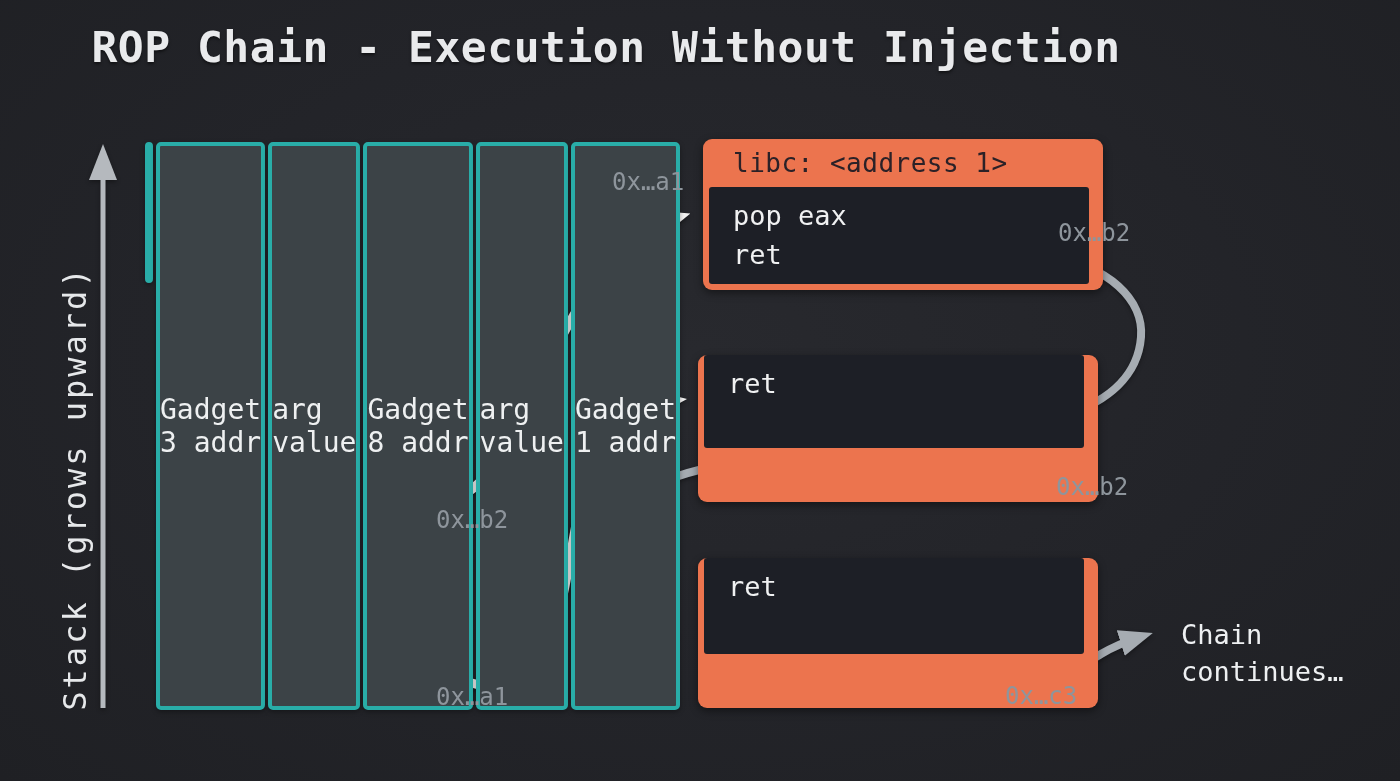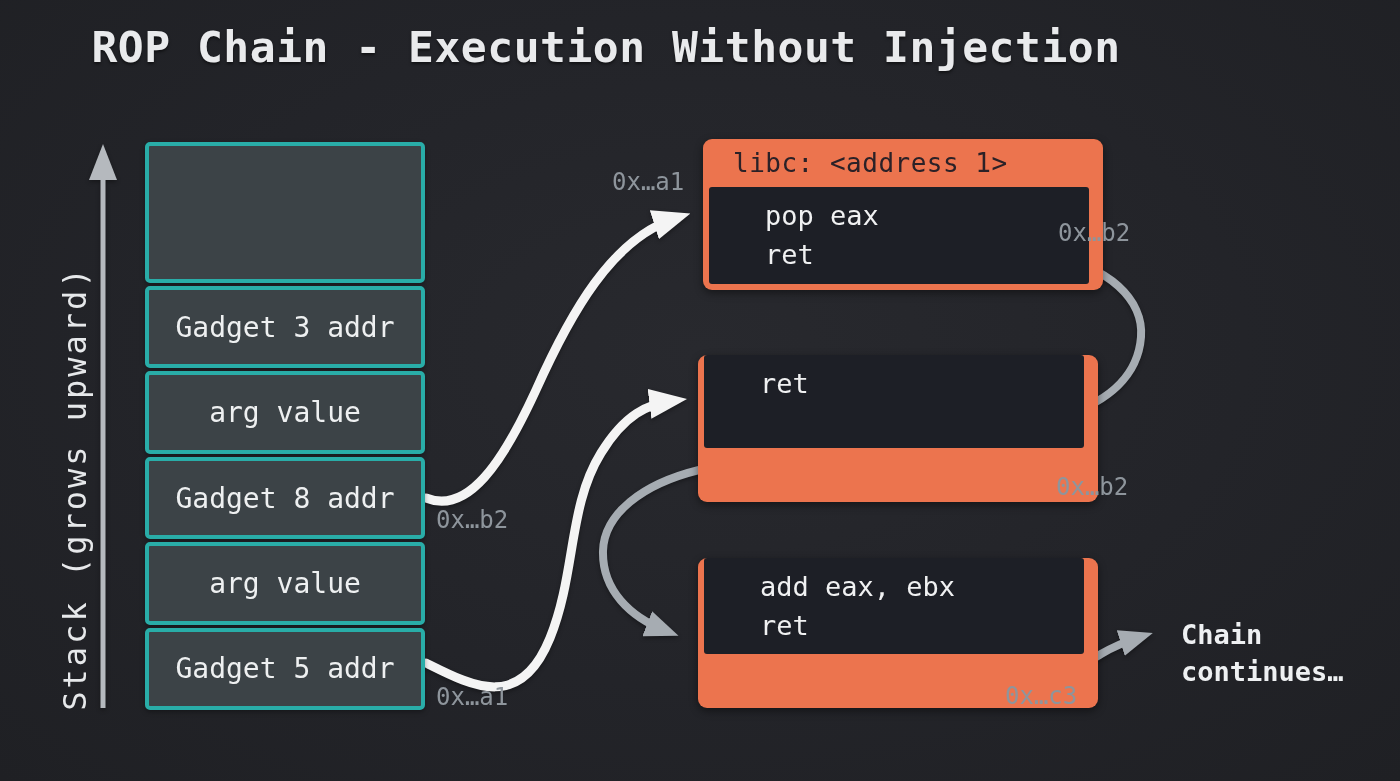--- a/index.html
+++ b/index.html
@@ -11,21 +11,21 @@
   }
   .title {
     position:absolute; left:0; top:22px; width:1212px;
     text-align:center; font-size:43px; font-weight:bold;
     color:#e9eaec; letter-spacing:0.5px;
     text-shadow:0 2px 3px rgba(0,0,0,.5);
   }
   
   .stack {
     position:absolute; left:145px; top:142px; width:280px; height:568px;
-    display:flex; flex-direction:column; gap:3px;
+    display:flex; gap:3px;
   }
   .stack-cell {
     border:4px solid #29ada8; border-radius:5px; background:#3c4347;
     flex:1; display:flex; align-items:center; justify-content:center;
     color:#eef0f1; font-size:28px;
     box-shadow:0 2px 5px rgba(0,0,0,.35);
   }
   .stack-cell.empty { flex:none; height:141px; }
   .vlabel {
     position:absolute; left:-155px; top:469px; width:460px; height:38px;
@@ -37,42 +37,42 @@
   .gadget {
     position:absolute; width:400px; background:#ec744e; border-radius:9px;
     box-shadow:0 3px 8px rgba(0,0,0,.45);
   }
   .gadget .hd {
     height:48px; display:flex; align-items:center; padding-left:30px;
     color:#2b2127; font-size:26px; letter-spacing:0.5px;
   }
   .gadget .bd {
     margin:0 14px 6px 6px; background:#1d1f26; border-radius:3px;
-    padding:9px 0 11px 56px;
+    padding:9px 0 11px 24px;
   }
   .gadget .ln { color:#f0f1f2; font-size:27px; line-height:39px; white-space:pre; }
   #gadget1 { left:703px; top:139px; height:151px; }
   #gadget2 { left:698px; top:355px; height:147px; }
   #gadget3 { left:698px; top:558px; height:150px; }
   .gadget .bd { height:calc(100% - 54px); }
   
   .hex {
     position:absolute; color:#8e959c; font-size:24px; line-height:30px;
     white-space:nowrap;
     text-align:center;
   }
   #lbl-entry-box1   { left:612px;  top:167px; }
   #lbl-exit-box1    { left:1058px; top:218px; }
   #lbl-stack-g2     { left:436px;  top:505px; }
   #lbl-exit-box2    { left:1056px; top:472px; }
   #lbl-stack-g1     { left:436px;  top:682px; }
   #lbl-exit-box3    { left:1005px; top:681px; }
   .chain-note {
     position:absolute; left:1181px; top:616px; width:180px;
-    color:#eef0f2; font-size:27px; line-height:37px;font-weight:bold;
+    color:#eef0f2; font-size:27px; line-height:37px;
   }
   .arrow-layer { position:absolute; left:0; top:0;
     filter:drop-shadow(0 2px 2px rgba(0,0,0,.35)); }
 </style>
 </head>
 <body>
 
 <div class="canvas">
 
   <div class="title">ROP Chain - Execution Without Injection</div>
@@ -102,40 +102,39 @@
   </svg>
 
   <div class="vlabel">Stack (grows upward)</div>
 
   <div class="stack">
     <div class="stack-cell empty"></div>
     <div class="stack-cell">Gadget 3 addr</div>
     <div class="stack-cell">arg value</div>
     <div class="stack-cell">Gadget 8 addr</div>
     <div class="stack-cell">arg value</div>
-    <div class="stack-cell">Gadget 5 addr</div>
+    <div class="stack-cell">Gadget 1 addr</div>
   </div>
 
   <div class="gadget" id="gadget1">
     <div class="hd">libc: &lt;address 1&gt;</div>
     <div class="bd">
       <div class="ln">pop eax</div>
       <div class="ln">ret</div>
     </div>
   </div>
 
   <div class="gadget" id="gadget2">
     <div class="bd">
       <div class="ln">ret</div>
     </div>
   </div>
 
   <div class="gadget" id="gadget3">
     <div class="bd">
-      <div class="ln">add eax, ebx</div>
       <div class="ln">ret</div>
     </div>
   </div>
 
   <div class="hex" id="lbl-entry-box1">0x…a1</div>
   <div class="hex" id="lbl-exit-box1">0x…b2</div>
   <div class="hex" id="lbl-stack-g2">0x…b2</div>
   <div class="hex" id="lbl-exit-box2">0x…b2</div>
   <div class="hex" id="lbl-stack-g1">0x…a1</div>
   <div class="hex" id="lbl-exit-box3">0x…c3</div>

